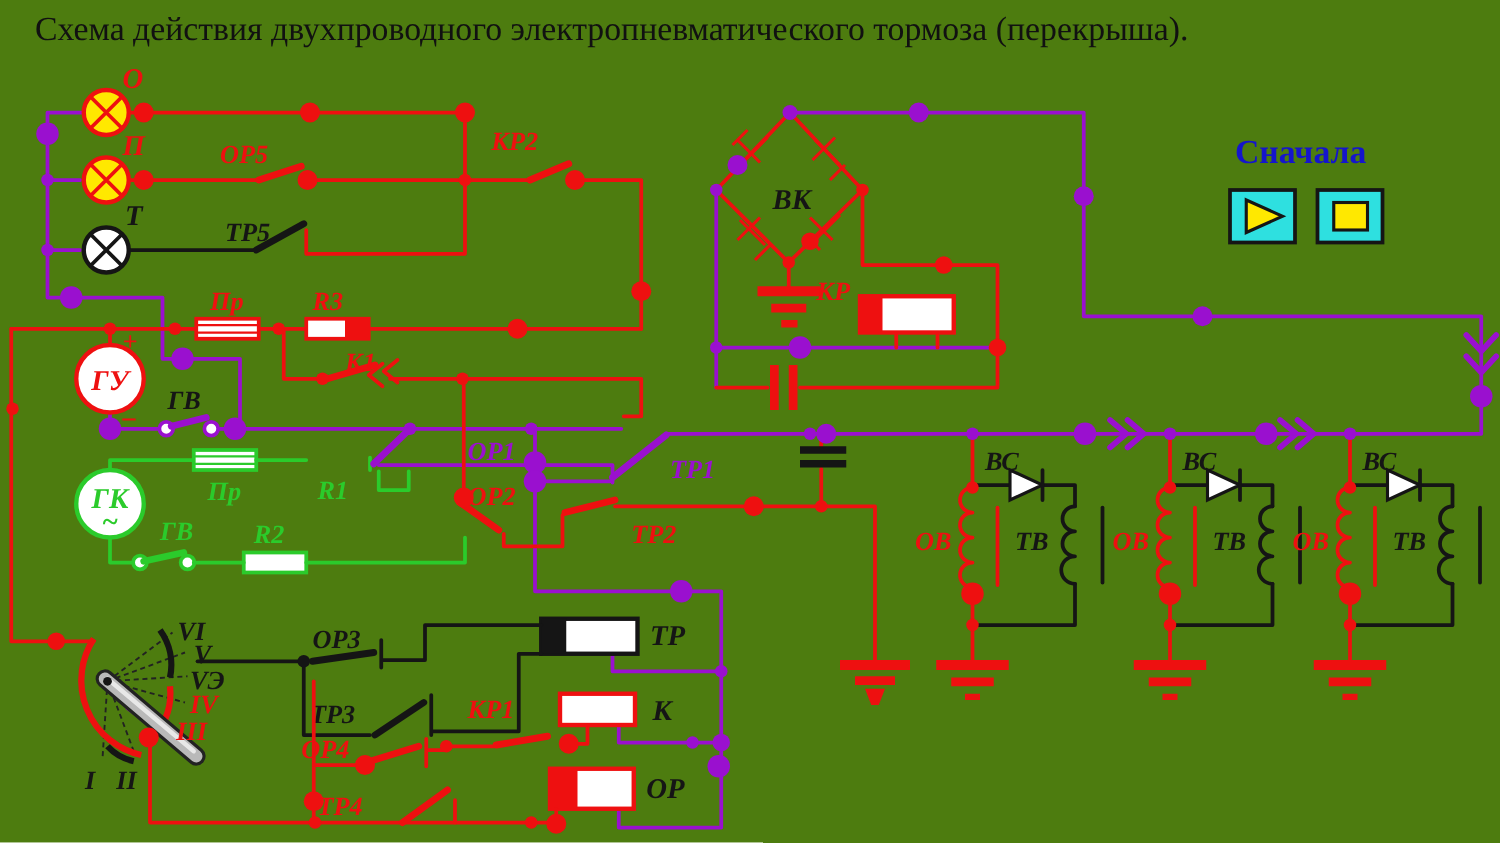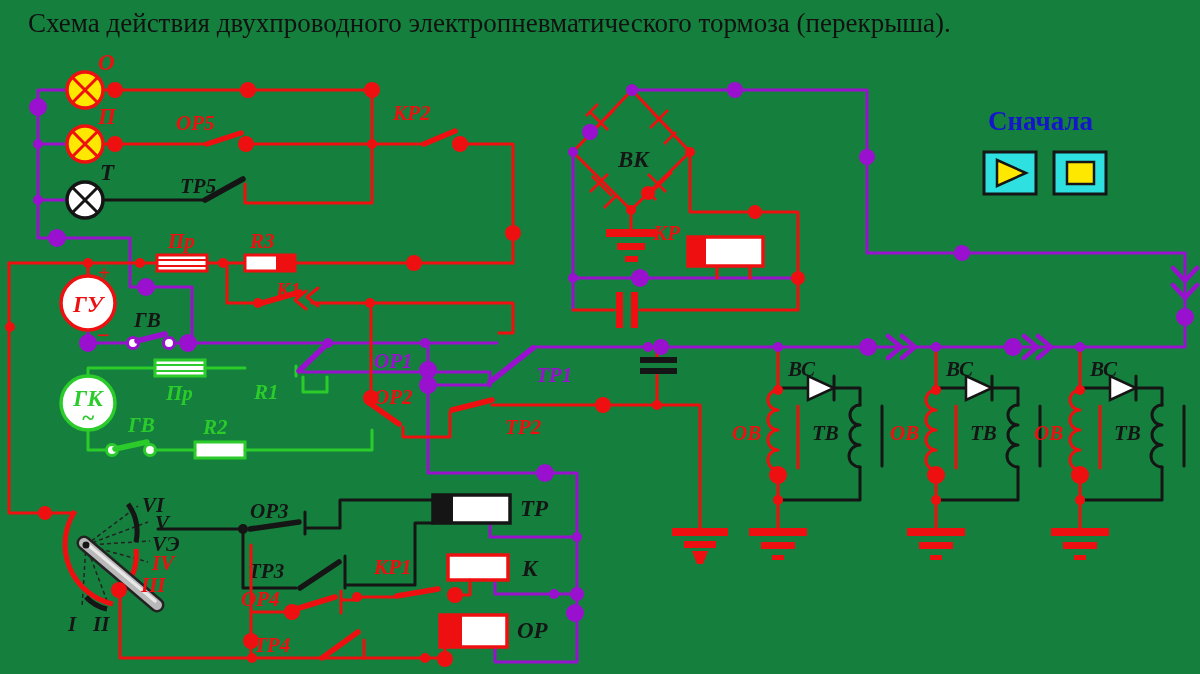--- a/index.html
+++ b/index.html
@@ -1,16 +1,16 @@
 <!DOCTYPE html>
 <html><head>
 <meta charset="utf-8">
 <style>
   html,body{margin:0;padding:0;background:#ffffff;}
-  .stage{position:relative;width:1200px;height:674px;background:#15803d;overflow:hidden;}
+  .stage{position:relative;width:1200px;height:674px;background:#4d7c0f;overflow:hidden;}
   svg{display:block;}
   .wire{fill:none;stroke-width:3;stroke-linecap:round;stroke-linejoin:round;}
   .blade{fill:none;stroke-width:5.5;stroke-linecap:round;}
   .wp{stroke:#9a10cf}.wr{stroke:#ee1010}.wg{stroke:#2bcb2b}.wk{stroke:#151515}
   .dp{fill:#9a10cf}.dr{fill:#ee1010}.dk{fill:#151515}
   .dash{fill:none;stroke:#222;stroke-width:1.5;stroke-dasharray:4,3;}
   .lbl{font-family:"Liberation Serif",serif;font-weight:bold;font-style:italic;font-size:21px;}
   .big{font-size:23px;}
   .tr{fill:#ee1010}.tp{fill:#9a10cf}.tk{fill:#151515}.tg{fill:#2bcb2b}
   .title{font-family:"Liberation Serif",serif;font-size:27px;fill:#111;font-weight:normal;}

